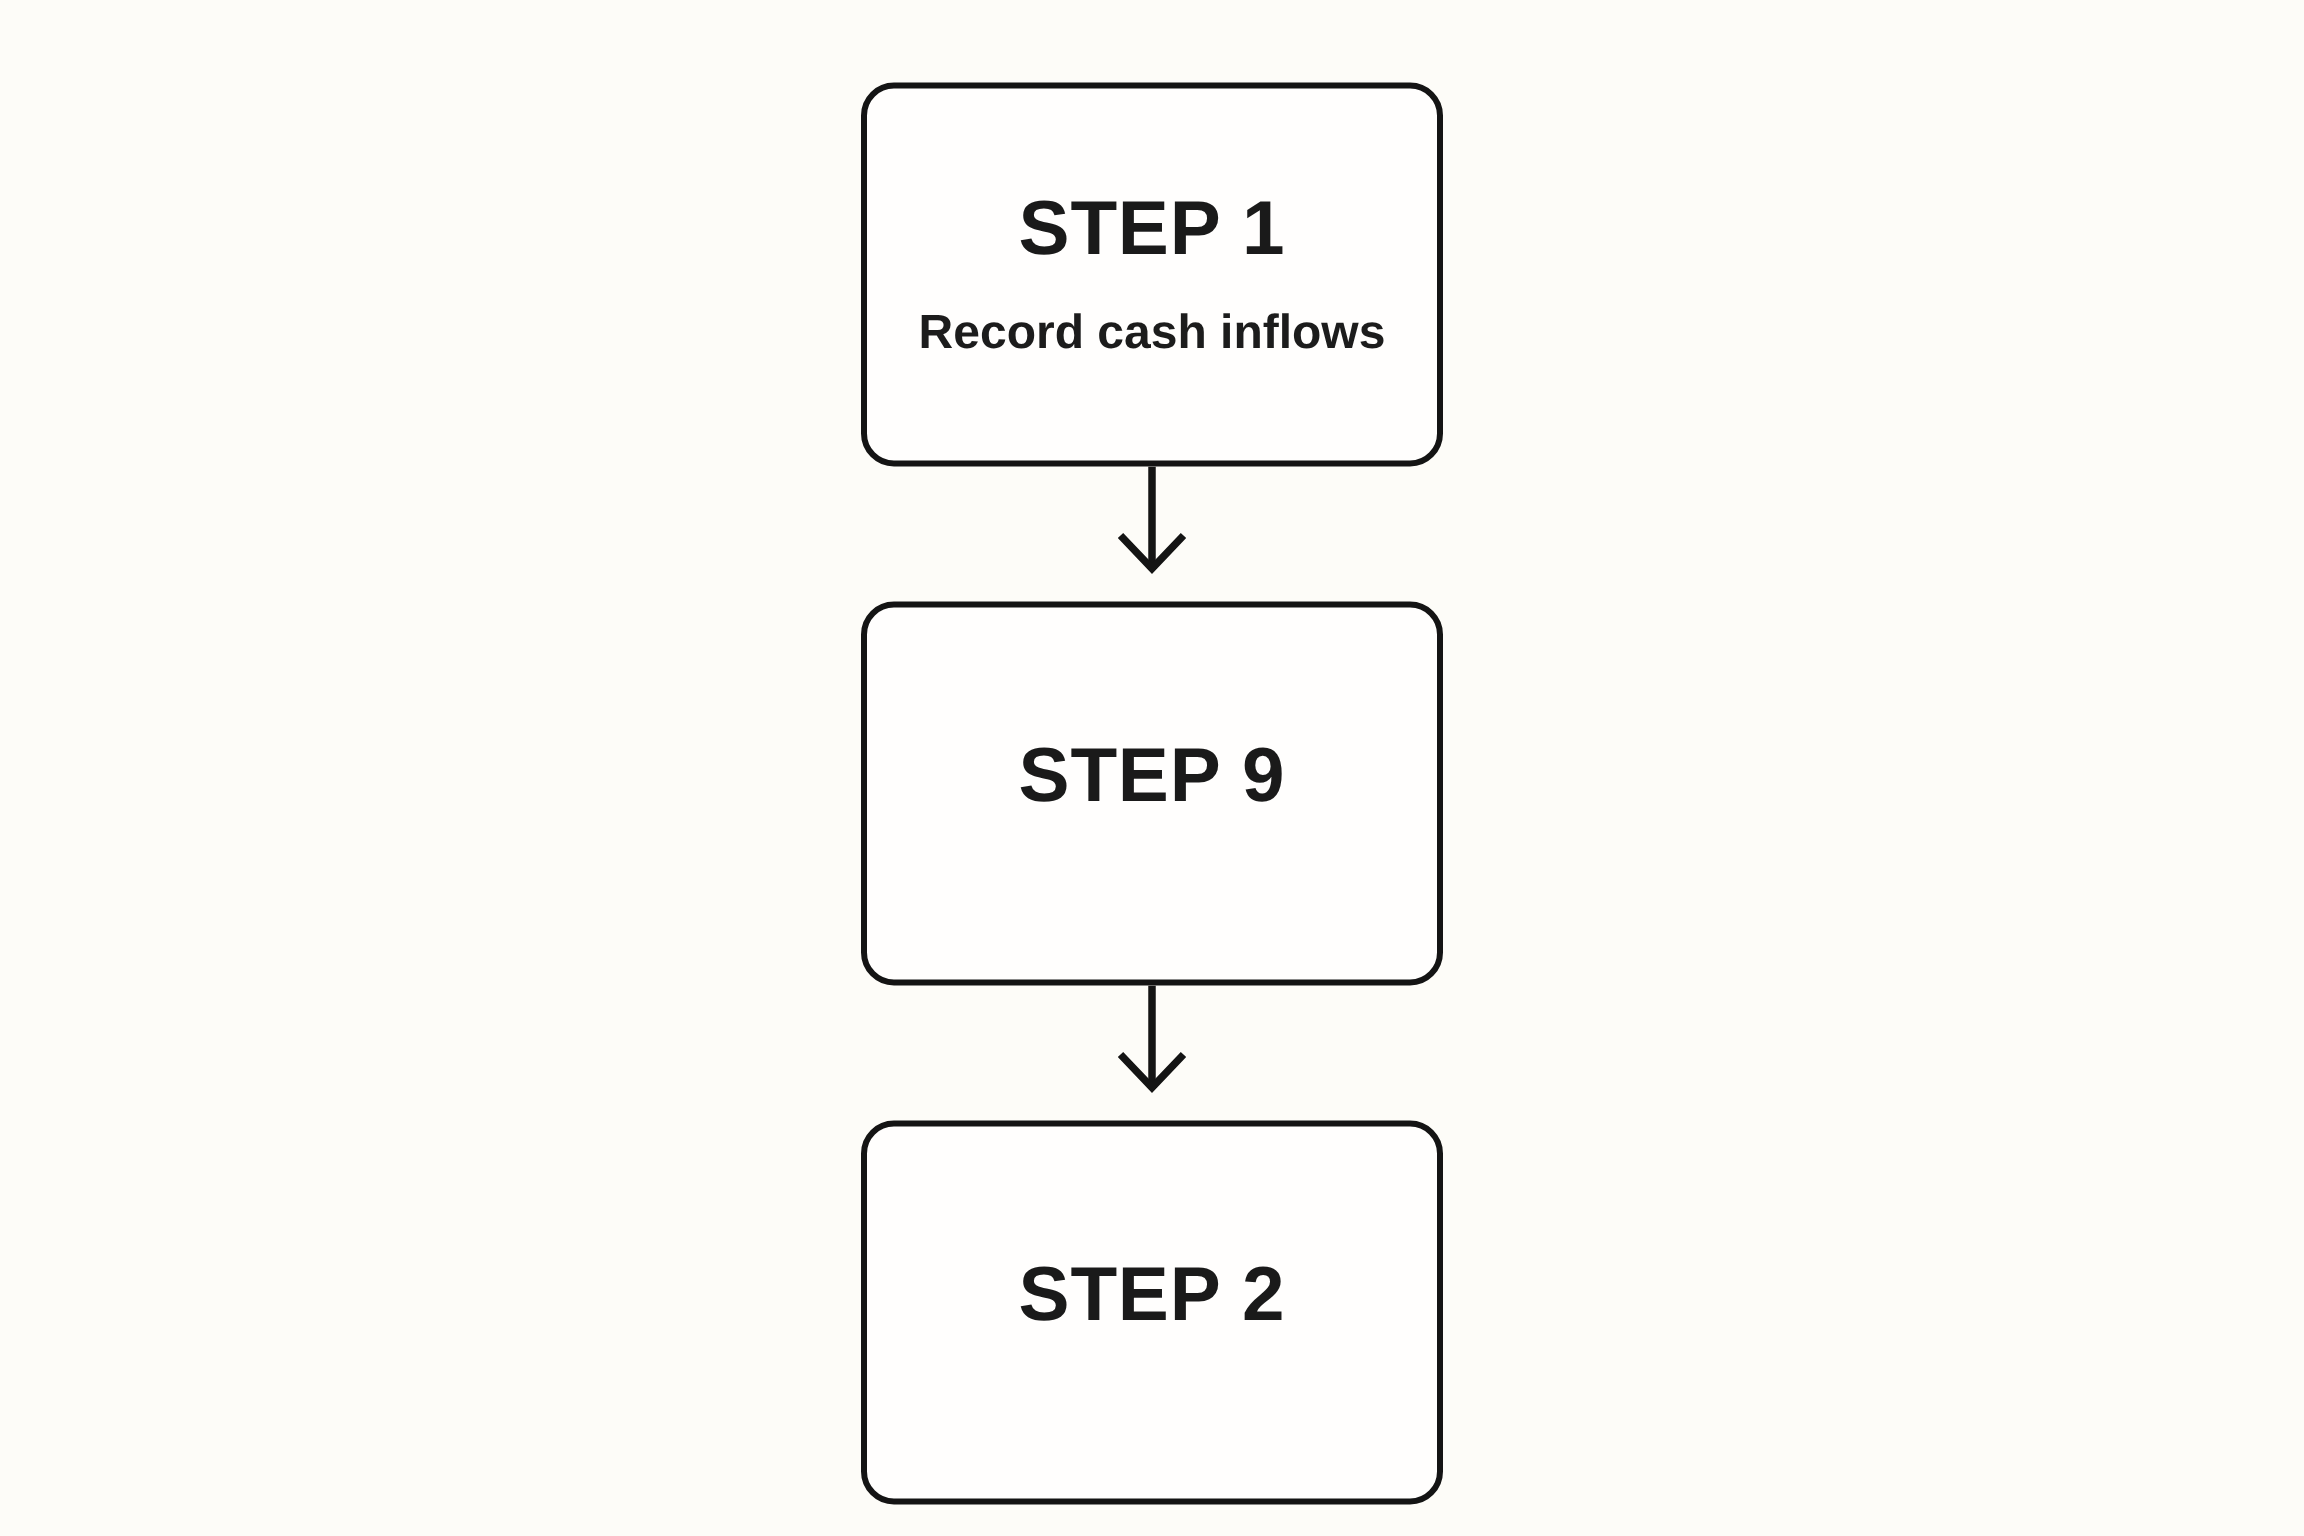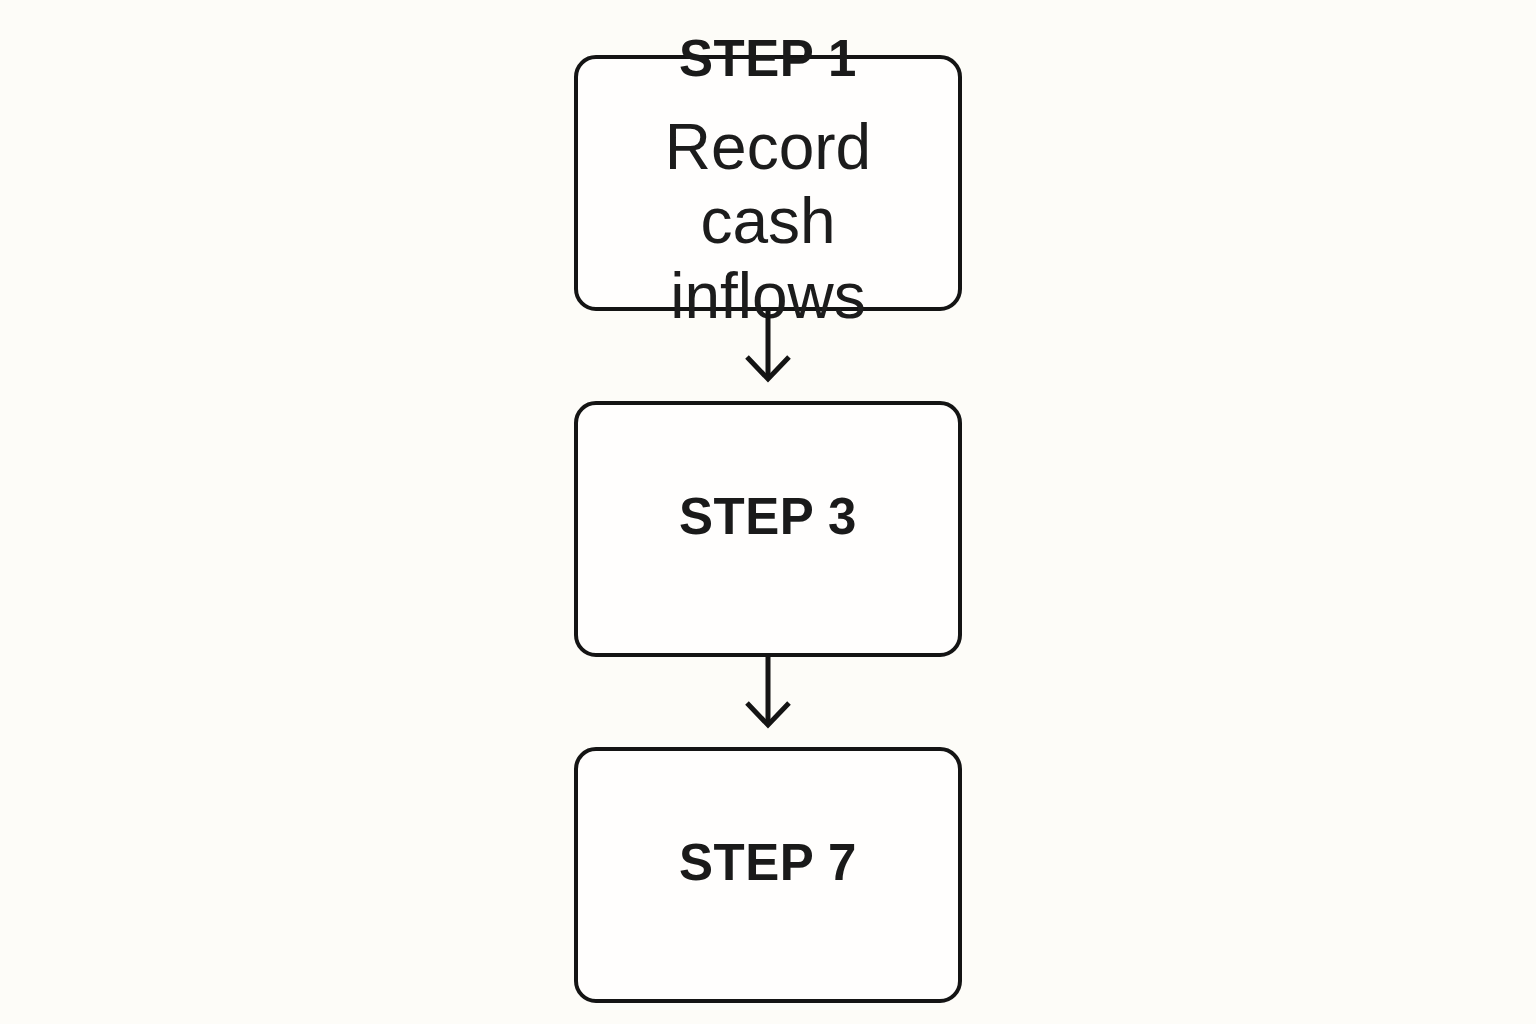--- a/index.html
+++ b/index.html
@@ -43,22 +43,22 @@
   }
   .step-title {
     font-size: 51px;
     font-weight: 700;
     color: #1a1a1a;
     line-height: 1;
     margin-bottom: 26px;
     letter-spacing: 0.5px;
   }
   .step-desc {
-    font-size: 64px;
-    font-weight: 400;
+    font-size: 32px;
+    font-weight: 700;
     color: #1c1c1c;
     line-height: 1.16;
     max-width: 330px;
   }
   .arrow {
     width: 60px;
     height: 90px;
     display: block;
   }
 </style>
@@ -72,26 +72,26 @@
       <div class="step-title">STEP 1</div>
       <div class="step-desc">Record cash inflows</div>
     </div>
 
     <svg class="arrow" viewBox="0 0 60 90">
       <line x1="30" y1="0" x2="30" y2="66" stroke="#141414" stroke-width="5"></line>
       <polyline points="9,46 30,68 51,46" fill="none" stroke="#141414" stroke-width="5"></polyline>
     </svg>
 
     <div class="step-box">
-      <div class="step-title">STEP 3</div>
+      <div class="step-title">STEP 9</div>
     </div>
 
     <svg class="arrow" viewBox="0 0 60 90">
       <line x1="30" y1="0" x2="30" y2="66" stroke="#141414" stroke-width="5"></line>
       <polyline points="9,46 30,68 51,46" fill="none" stroke="#141414" stroke-width="5"></polyline>
     </svg>
 
     <div class="step-box">
-      <div class="step-title">STEP 7</div>
+      <div class="step-title">STEP 2</div>
     </div>
 
   </div>
 </div>
 
 </body></html>

